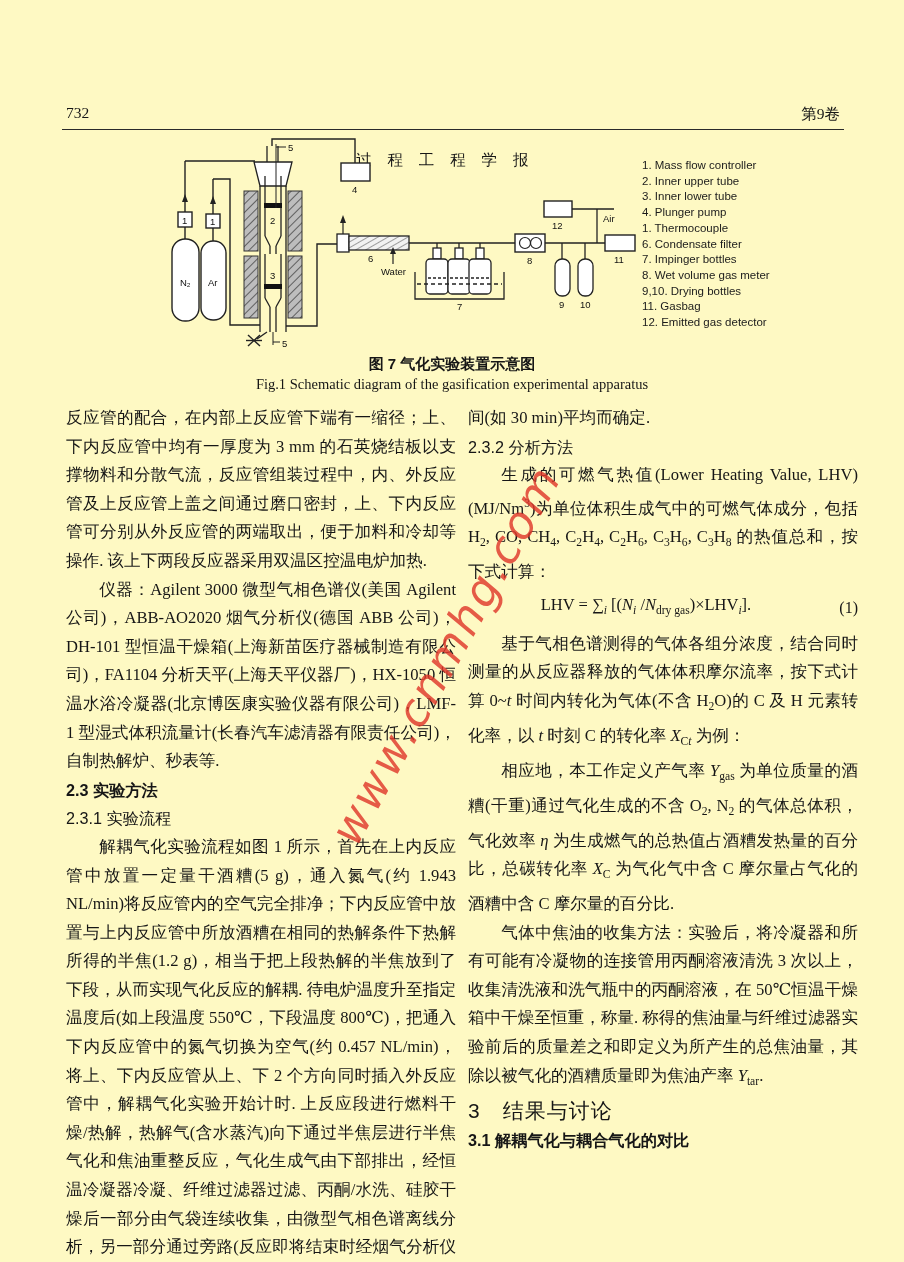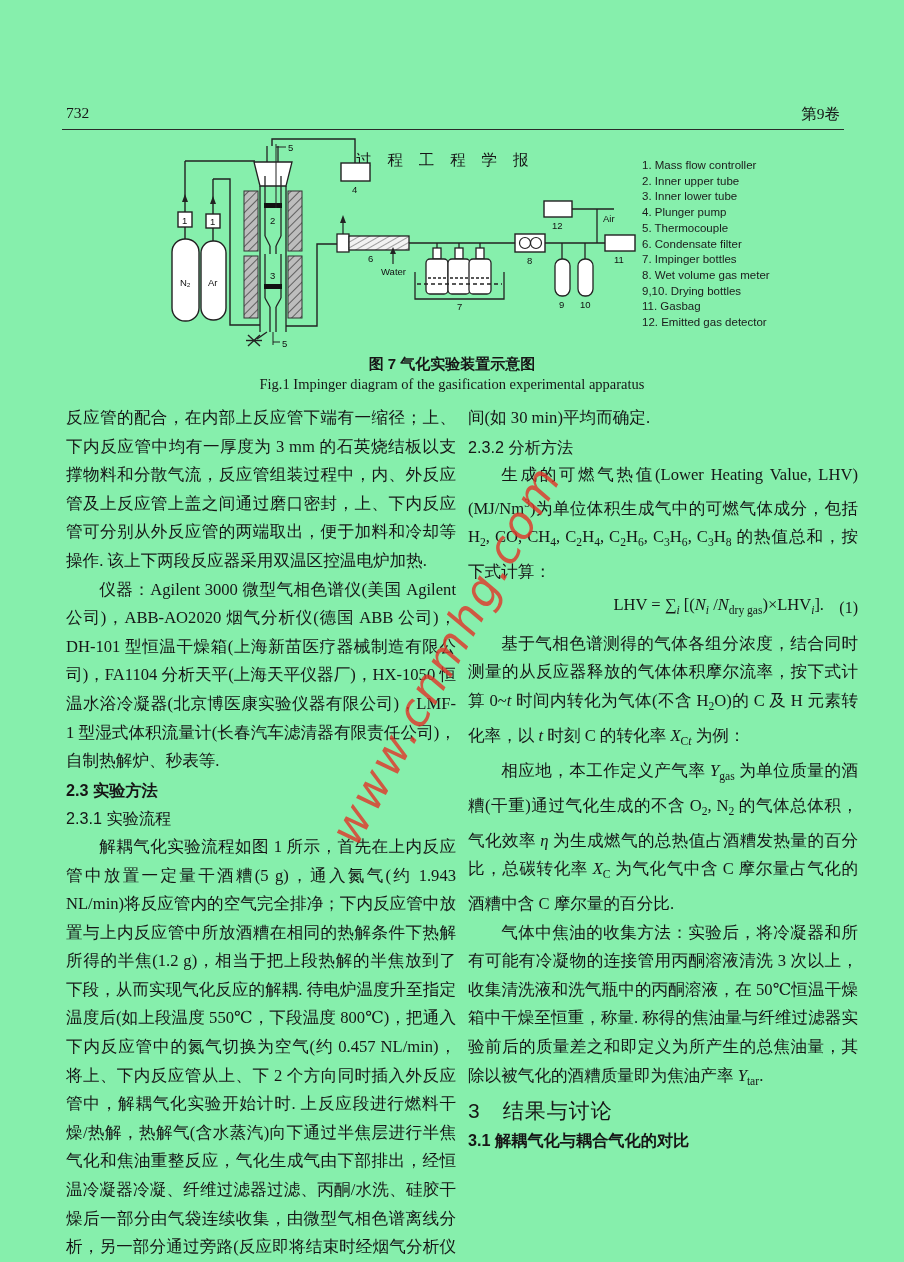--- a/index.html
+++ b/index.html
@@ -1,18 +1,18 @@
 <!DOCTYPE html>
 <html><head>
 <meta charset="utf-8">
 <style>
   html,body{margin:0;padding:0;}
   body{width:904px;height:1262px;background:#ffffff;position:relative;overflow:hidden;
        font-family:"Liberation Serif","DejaVu Serif",serif;color:#161616;}
-  .page{position:absolute;inset:0;background:#86efac;}
+  .page{position:absolute;inset:0;background:#fef9c3;}
   
   .hdr{position:absolute;top:104px;left:66px;width:774px;display:flex;justify-content:space-between;
        font-size:15.5px;}
   .hdr .jt{letter-spacing:6px;margin-top:46px;}
   .hdr-rule{position:absolute;top:129px;left:62px;width:782px;border-top:1.6px solid #2a2a2a;}
   
   .fig{position:absolute;top:136px;left:142px;width:668px;height:216px;display:flex;}
   .fig svg{flex:0 0 500px;}
   .legend{padding-top:22px;font-family:"Liberation Sans","DejaVu Sans",sans-serif;
           font-size:11.5px;line-height:15.7px;color:#1b1b1b;white-space:nowrap;}
@@ -23,21 +23,21 @@
   .col{position:absolute;top:404px;width:390px;font-size:16.6px;line-height:28.6px;
        text-align:justify;text-justify:inter-character;}
   .col-l{left:66px;} .col-r{left:468px;}
   .col p{margin:0;}
   p.ind{text-indent:2em;}
   .h2{font-family:"Liberation Sans","DejaVu Sans",sans-serif;font-weight:bold;font-size:16.2px;margin:0;}
   .h3s{font-family:"Liberation Sans","DejaVu Sans",sans-serif;font-weight:normal;font-size:16.2px;margin:0;}
   .hbig{font-family:"Liberation Sans","DejaVu Sans",sans-serif;font-weight:500;font-size:21px;
         letter-spacing:1px;margin:14px 0 10px 0;line-height:30px;}
   .eq{display:flex;align-items:center;margin:7px 0 7px 0;line-height:24px;}
-  .eq .eb{flex:1;text-align:right;font-size:16.5px;}
+  .eq .eb{flex:1;text-align:center;font-size:16.5px;}
   .eq .en{width:34px;text-align:right;font-size:16px;}
   sub{font-size:70%;} sup{font-size:70%;}
   
   .wm{position:absolute;left:196px;top:628px;width:500px;text-align:center;
       transform:rotate(-61deg);color:#e0392b;opacity:.82;font-size:45px;letter-spacing:3px;
       font-family:"DejaVu Sans",cursive,sans-serif;font-style:italic;pointer-events:none;z-index:5;}
   
   text.dlab{font-family:"Liberation Sans",sans-serif;font-size:9.5px;fill:#111;}
 </style>
 </head>
@@ -209,32 +209,32 @@
         <text class="dlab" x="410" y="93">12</text>
         <text class="dlab" x="461" y="86">Air</text>
       </g>
     </svg>
 
     <div class="legend">
       <div>1. Mass flow controller</div>
       <div>2. Inner upper tube</div>
       <div>3. Inner lower tube</div>
       <div>4. Plunger pump</div>
-      <div>5. Thermocouple</div>
+      <div>1. Thermocouple</div>
       <div>6. Condensate filter</div>
       <div>7. Impinger bottles</div>
       <div>8. Wet volume gas meter</div>
       <div>9,10. Drying bottles</div>
       <div>11. Gasbag</div>
       <div>12. Emitted gas detector</div>
     </div>
   </div>
 
   <div class="cap-zh">图 7  气化实验装置示意图</div>
-  <div class="cap-en">Fig.1 Impinger diagram of the gasification experimental apparatus</div>
+  <div class="cap-en">Fig.1 Schematic diagram of the gasification experimental apparatus</div>
 
   <div class="col col-l">
     <p>反应管的配合，在内部上反应管下端有一缩径；上、下内反应管中均有一厚度为 3 mm 的石英烧结板以支撑物料和分散气流，反应管组装过程中，内、外反应管及上反应管上盖之间通过磨口密封，上、下内反应管可分别从外反应管的两端取出，便于加料和冷却等操作. 该上下两段反应器采用双温区控温电炉加热.</p>
     <p class="ind">仪器：Agilent 3000 微型气相色谱仪(美国 Agilent 公司)，ABB-AO2020 烟气分析仪(德国 ABB 公司)，DH-101 型恒温干燥箱(上海新苗医疗器械制造有限公司)，FA1104 分析天平(上海天平仪器厂)，HX-1050 恒温水浴冷凝器(北京博医康实验仪器有限公司)，LMF-1 型湿式体积流量计(长春汽车滤清器有限责任公司)，自制热解炉、秒表等.</p>
     <p class="h2">2.3 实验方法</p>
     <p class="h3s">2.3.1 实验流程</p>
     <p class="ind">解耦气化实验流程如图 1 所示，首先在上内反应管中放置一定量干酒糟(5 g)，通入氮气(约 1.943 NL/min)将反应管内的空气完全排净；下内反应管中放置与上内反应管中所放酒糟在相同的热解条件下热解所得的半焦(1.2 g)，相当于把上段热解的半焦放到了下段，从而实现气化反应的解耦. 待电炉温度升至指定温度后(如上段温度 550℃，下段温度 800℃)，把通入下内反应管中的氮气切换为空气(约 0.457 NL/min)，将上、下内反应管从上、下 2 个方向同时插入外反应管中，解耦气化实验开始计时. 上反应段进行燃料干燥/热解，热解气(含水蒸汽)向下通过半焦层进行半焦气化和焦油重整反应，气化生成气由下部排出，经恒温冷凝器冷凝、纤维过滤器过滤、丙酮/水洗、硅胶干燥后一部分由气袋连续收集，由微型气相色谱离线分析，另一部分通过旁路(反应即将结束时经烟气分析仪监测后)排空. 当烟气分析仪检测到的 CO 含量为 0.5%(φ)时，结束气化反应实验. 酒糟含水量通过向干酒糟中连续注水模拟，由柱塞泵监控注水流率，流率依据酒糟含水量、针对给定的反应时</p>
   </div>
 
   <div class="col col-r">

